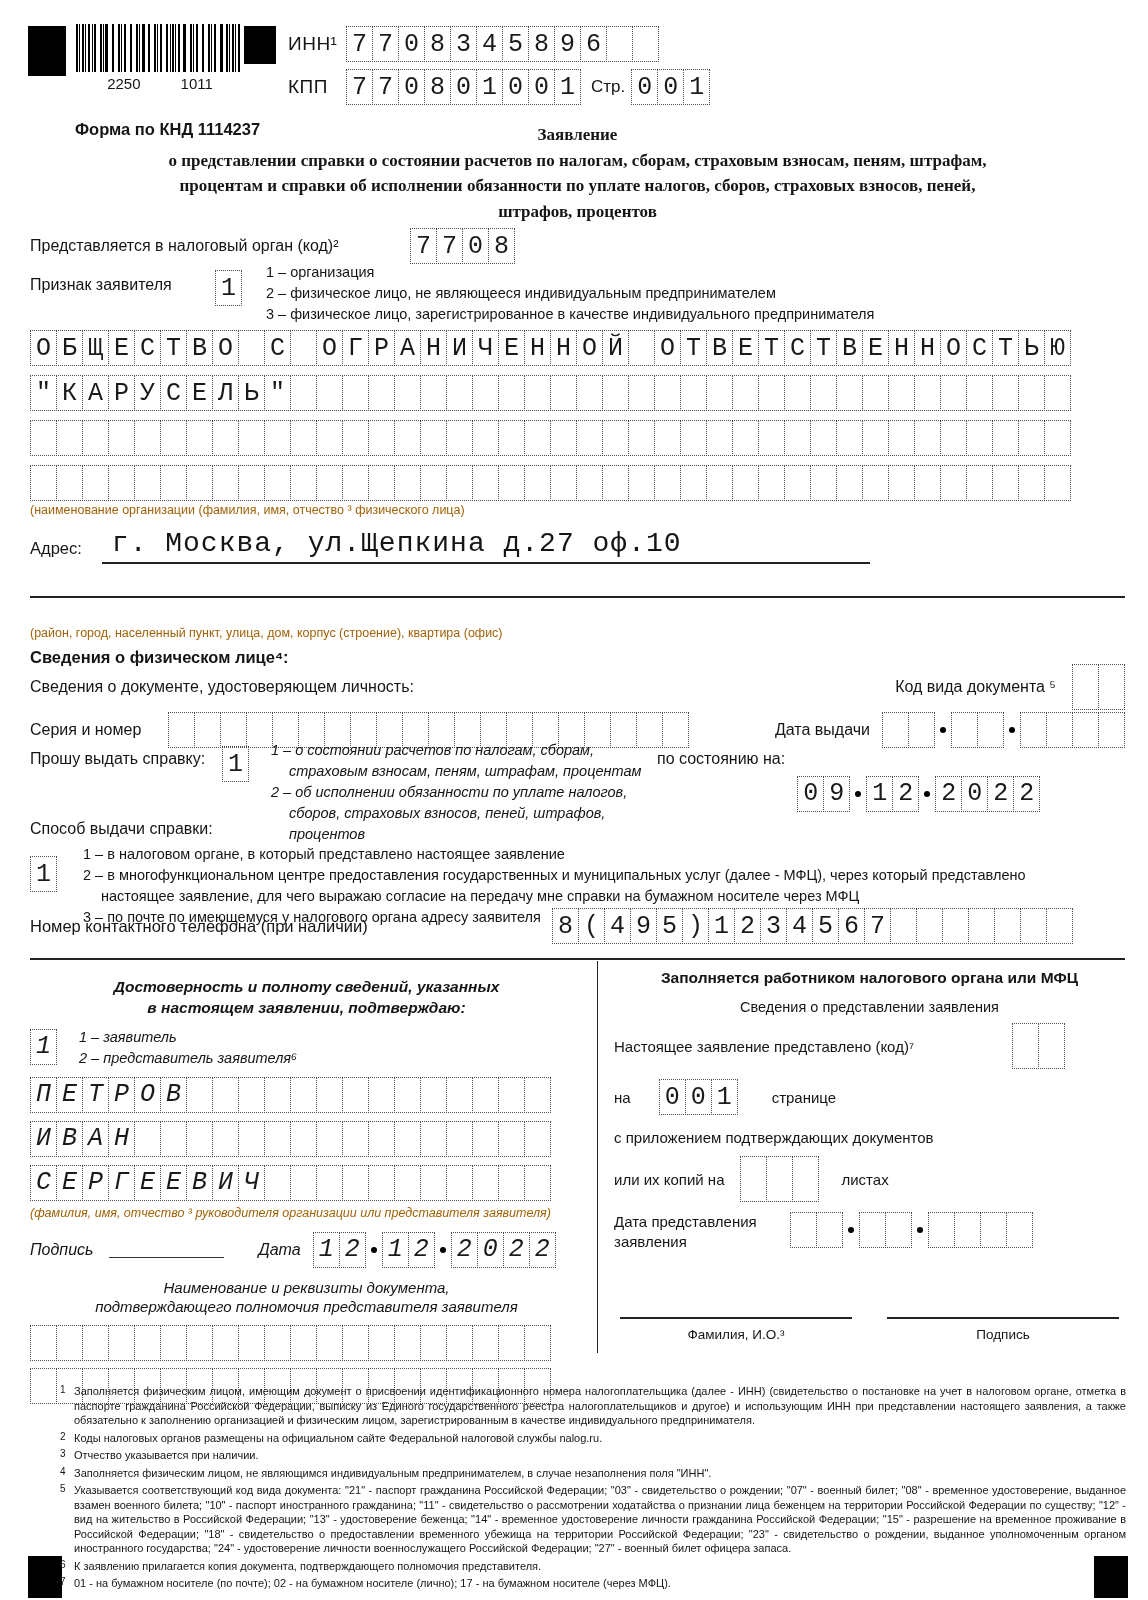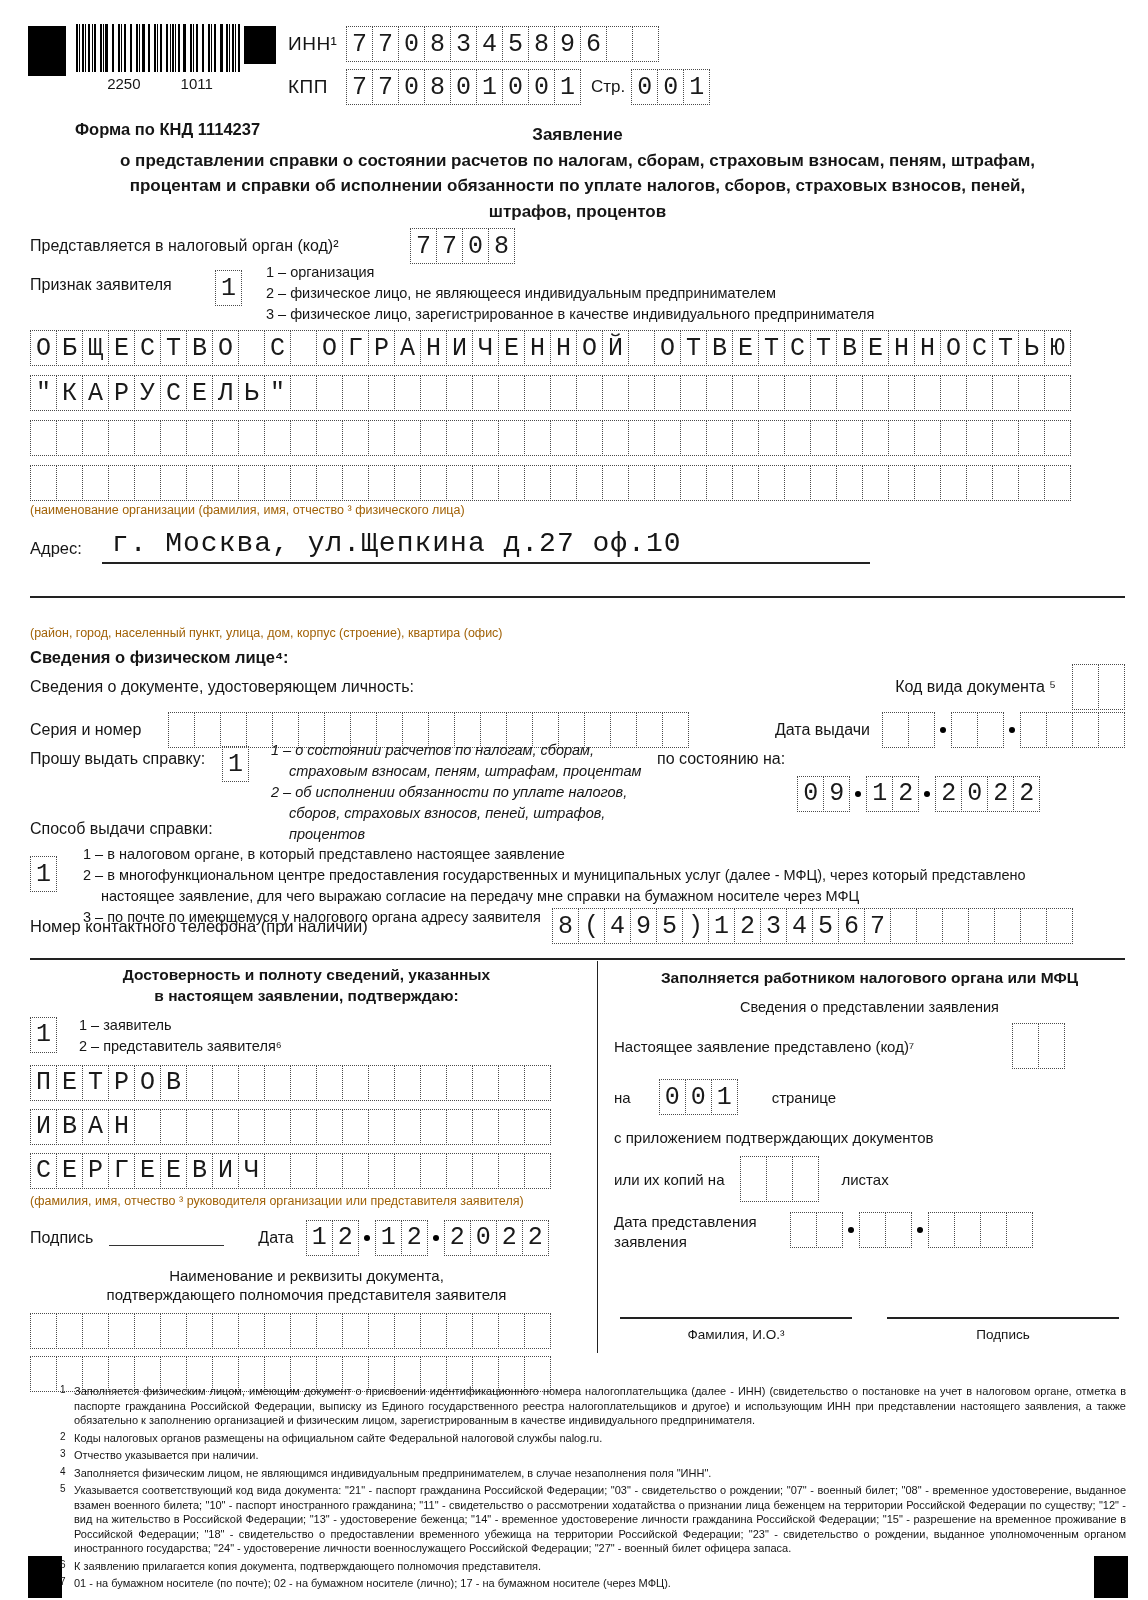--- a/index.html
+++ b/index.html
@@ -42,21 +42,21 @@
   .ddot::before { content:""; width:6px; height:6px; border-radius:50%; background:#000; }
 
   .lbl { font-size:16px; }
   .opts { font-size:14.5px; line-height:1.45; }
   .hang { padding-left:18px; text-indent:-18px; }
   .caption { font-size:12.5px; color:#a16207; }
 
   
   .knd { position:absolute; left:75px; top:120px; font-weight:bold; font-size:16.5px; }
   .title-block { position:absolute; left:30px; right:23px; top:122px; text-align:center;
-                 font-weight:bold; font-size:17px; line-height:1.5; }
+                 font-weight:bold; font-size:17px; line-height:1.5;font-family:Liberation Serif, serif; }
 
   .tax-row { top:228px; display:flex; align-items:center; }
   .priznak { top:262px; display:flex; }
   .org { top:330px; }
   .orgrow { margin-bottom:9px; }
   .orgcap { top:503px; }
 
   .addr { top:528px; display:flex; align-items:flex-end; }
   .addr-value { font-family:"Liberation Mono","DejaVu Sans Mono",monospace; font-size:28px;
                 letter-spacing:1px; border-bottom:2px solid #222; width:758px; margin-left:20px;
@@ -67,21 +67,21 @@
   .fiz { top:648px; font-weight:bold; font-size:16.5px; }
   .docrow { top:664px; display:flex; align-items:center; }
   .seriarow { top:712px; display:flex; align-items:center; }
   .reqrow { top:740px; display:flex; }
   .sposob { top:820px; }
   .sposob-body { display:flex; margin-top:6px; }
   .phonerow { top:908px; display:flex; align-items:center; }
   .bigrule { top:958px; border-top:2.5px solid #222; }
 
   .columns { top:961px; height:392px; display:flex; }
-  .colL { width:568px; border-right:1.5px solid #222; padding:4px 14px 0 0; box-sizing:border-box; }
+  .colL { width:568px; border-right:1.5px solid #222; padding:16px 14px 0 0; box-sizing:border-box;font-style:italic; }
   .colR { flex:1; padding:8px 0 0 16px; }
   .confirm-title { font-weight:bold; font-size:15.5px; text-align:center; line-height:1.35; }
   .confirm-opts { display:flex; margin-top:8px; }
   .fio-row { margin-top:8px; }
   .sign-row { display:flex; align-items:center; margin-top:12px; }
   .sigline { width:115px; border-bottom:1.5px solid #333; height:16px; margin-left:16px; }
   .doc-title { text-align:center; font-size:15px; line-height:1.3; margin-top:10px; }
 
   .off-title { font-weight:bold; font-size:15.5px; text-align:center; }
   .off-sub { text-align:center; font-size:14.5px; margin-top:12px; }

